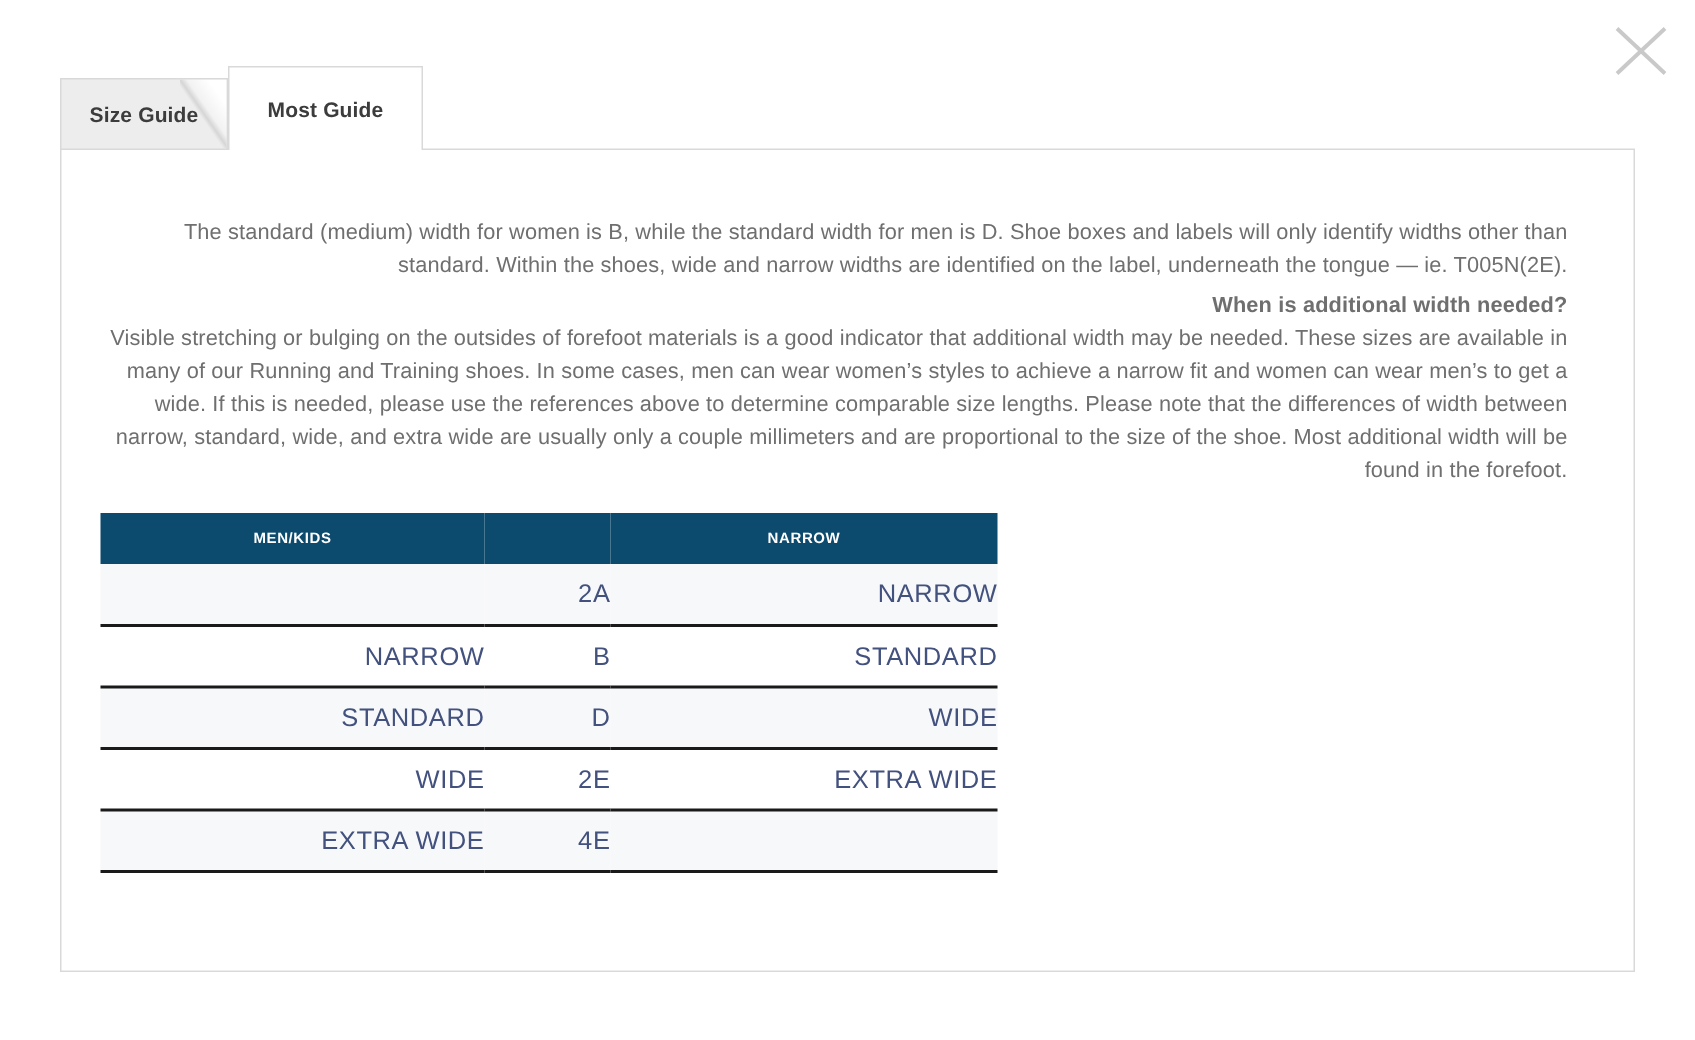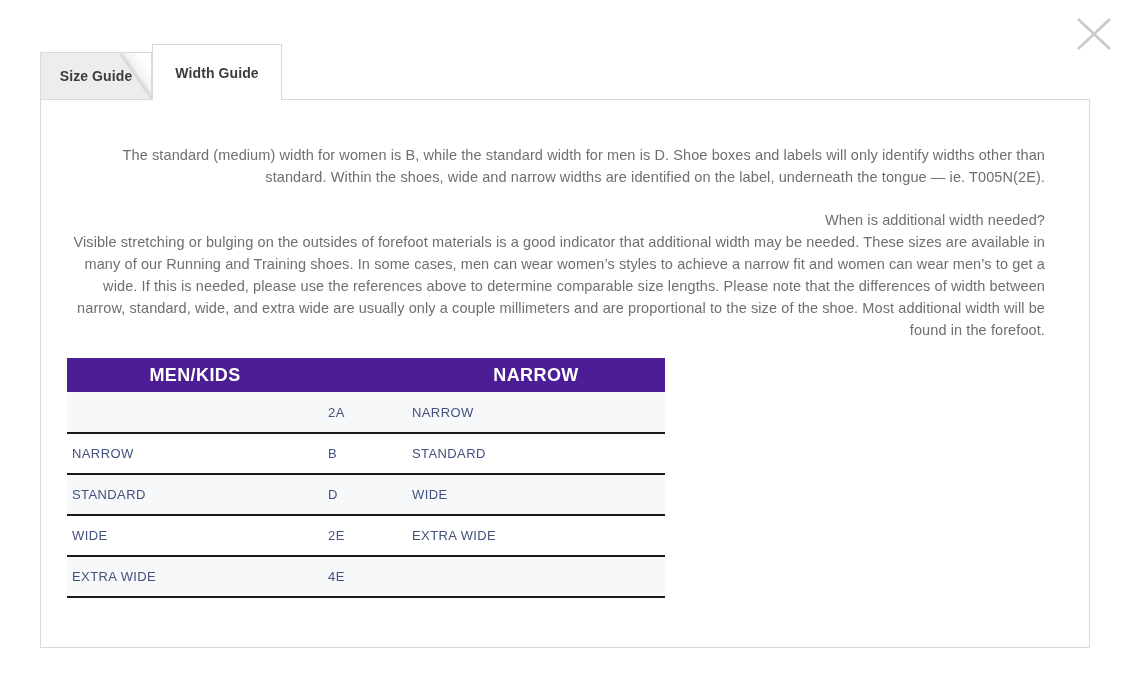--- a/index.html
+++ b/index.html
@@ -81,48 +81,49 @@
     border: 1px solid #d9d9d9;
     padding: 44px 44px 0 26px;
   }
   .panel p {
     font-size: 14.5px;
     line-height: 22px;
     color: #6f6f6f;
     letter-spacing: 0.1px;
     text-align: right;
   }
-  .question { margin-top: 21px; }
+  .question { margin-top: 5px; font-weight: bold; }
   
   .width-table {
     border-collapse: collapse;
     table-layout: fixed;
     width: 598px;
     margin-top: 17px;
   }
   .width-table col.c1 { width: 256px; }
   .width-table col.c2 { width: 84px; }
   .width-table col.c3 { width: 258px; }
   .width-table thead th {
-    background: #4c1d95;
+    background: #0c4a6e;
     color: #ffffff;
-    font-size: 18px;
+    font-size: 10px;
     font-weight: bold;
     height: 34px;
     text-align: center;
     letter-spacing: 0.4px;
   }
   .width-table tbody td {
     height: 41px;
-    font-size: 13px;
+    font-size: 17px;
     color: #42517e;
     letter-spacing: 0.4px;
     padding-left: 5px;
     border-bottom: 2px solid #1a1a1a;
     background: #ffffff;
+    text-align: right;
   }
   .width-table tbody tr:nth-child(odd) td { background: #f7f8f9; }
 </style>
 </head>
 <body>
 
 <div class="screen">
 
   <button class="close-btn">
     <span>
@@ -134,21 +135,21 @@
   </button>
 
   <div class="content-wrap">
 
     <div class="tabs">
       <div class="tab tab-inactive">
         <span>Size Guide</span>
         <span class="fold"></span>
       </div>
       <div class="tab tab-active">
-        <span>Width Guide</span>
+        <span>Most Guide</span>
       </div>
     </div>
 
     <div class="panel">
 
       <p class="intro">The standard (medium) width for women is B, while the standard width for men is D. Shoe boxes and labels will only identify widths other than standard. Within the shoes, wide and narrow widths are identified on the label, underneath the tongue — ie. T005N(2E).</p>
 
       <p class="question">When is additional width needed?</p>
       <p class="answer">Visible stretching or bulging on the outsides of forefoot materials is a good indicator that additional width may be needed. These sizes are available in many of our Running and Training shoes. In some cases, men can wear women’s styles to achieve a narrow fit and women can wear men’s to get a wide. If this is needed, please use the references above to determine comparable size lengths. Please note that the differences of width between narrow, standard, wide, and extra wide are usually only a couple millimeters and are proportional to the size of the shoe. Most additional width will be found in the forefoot.</p>
 

